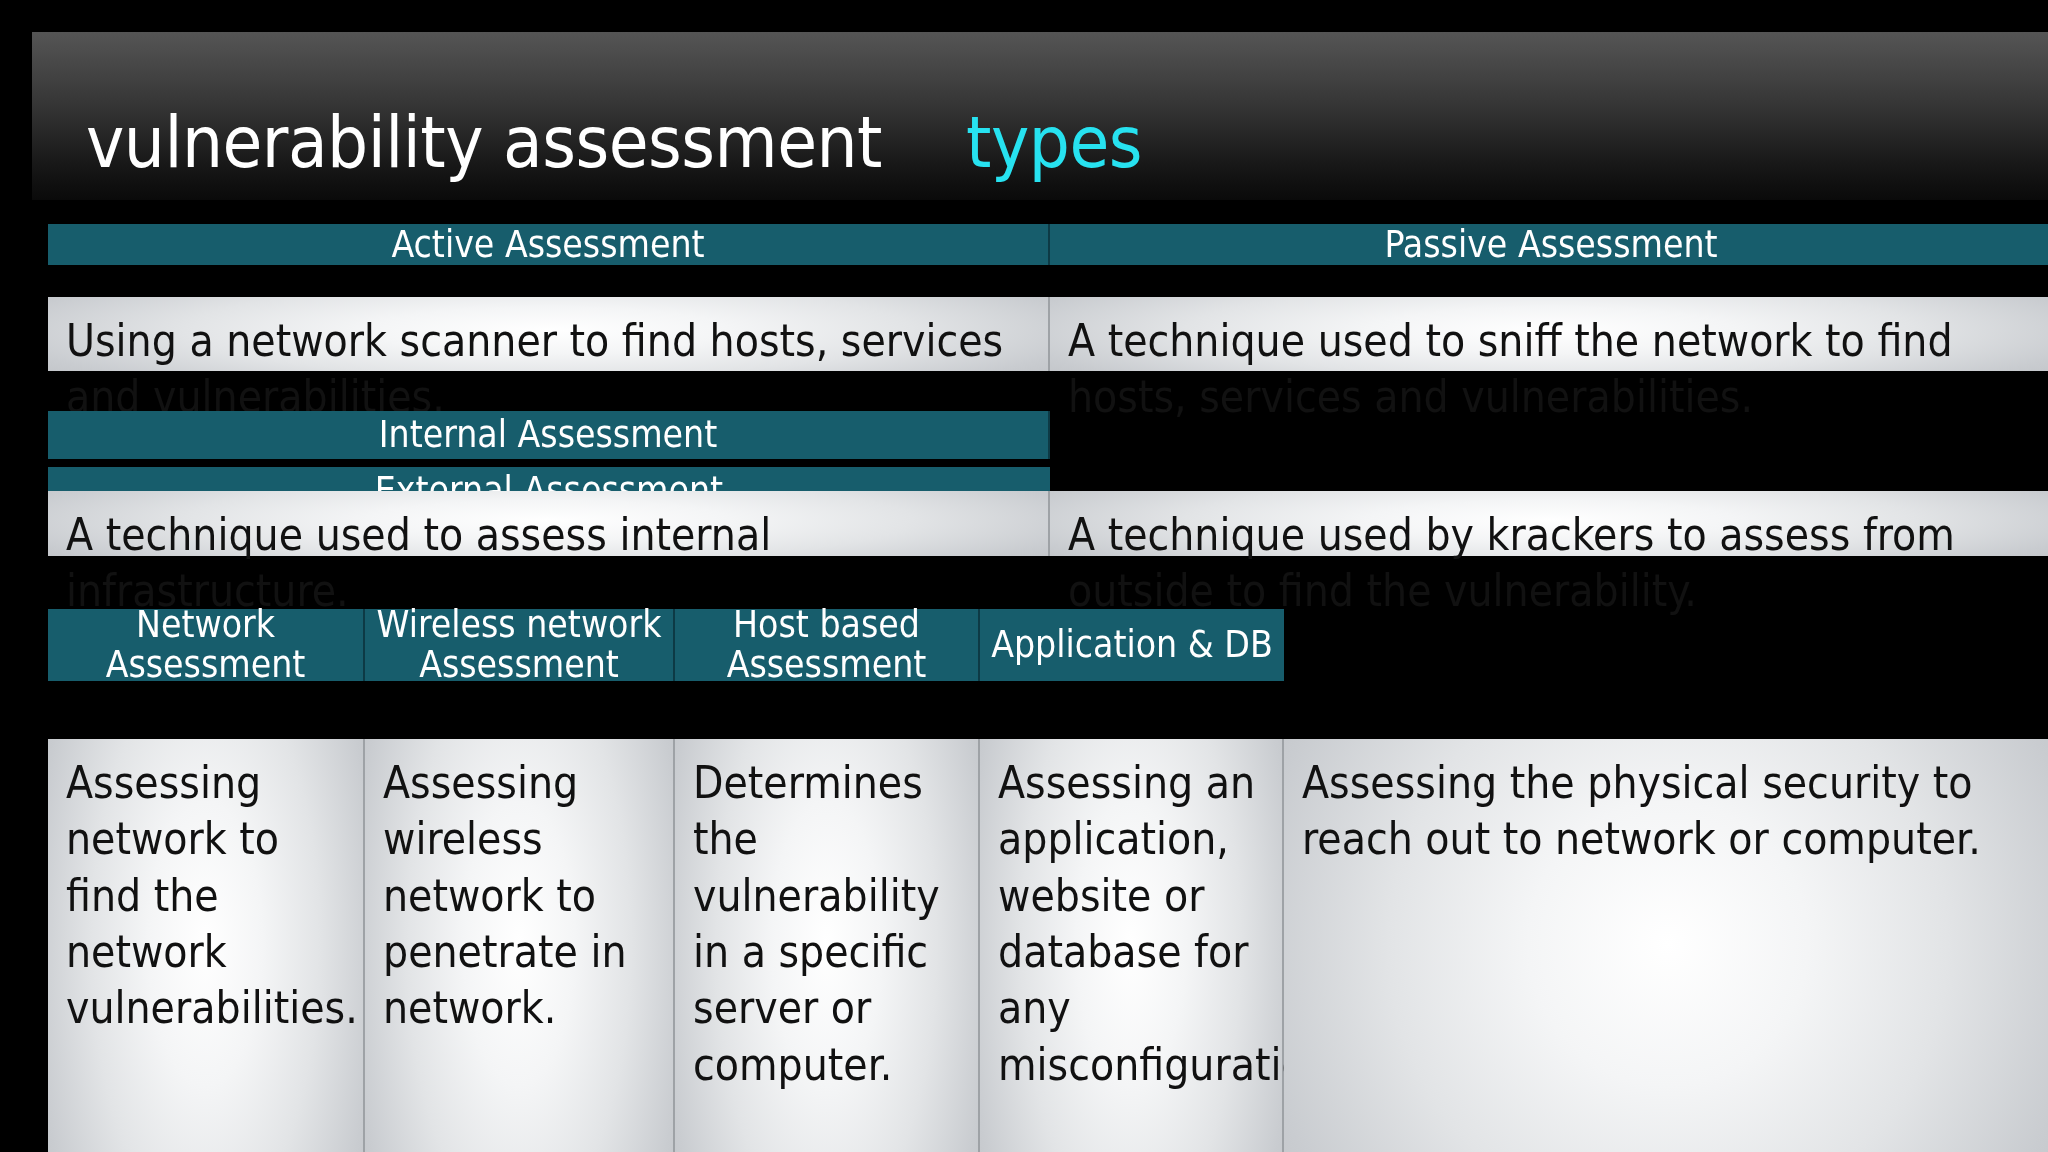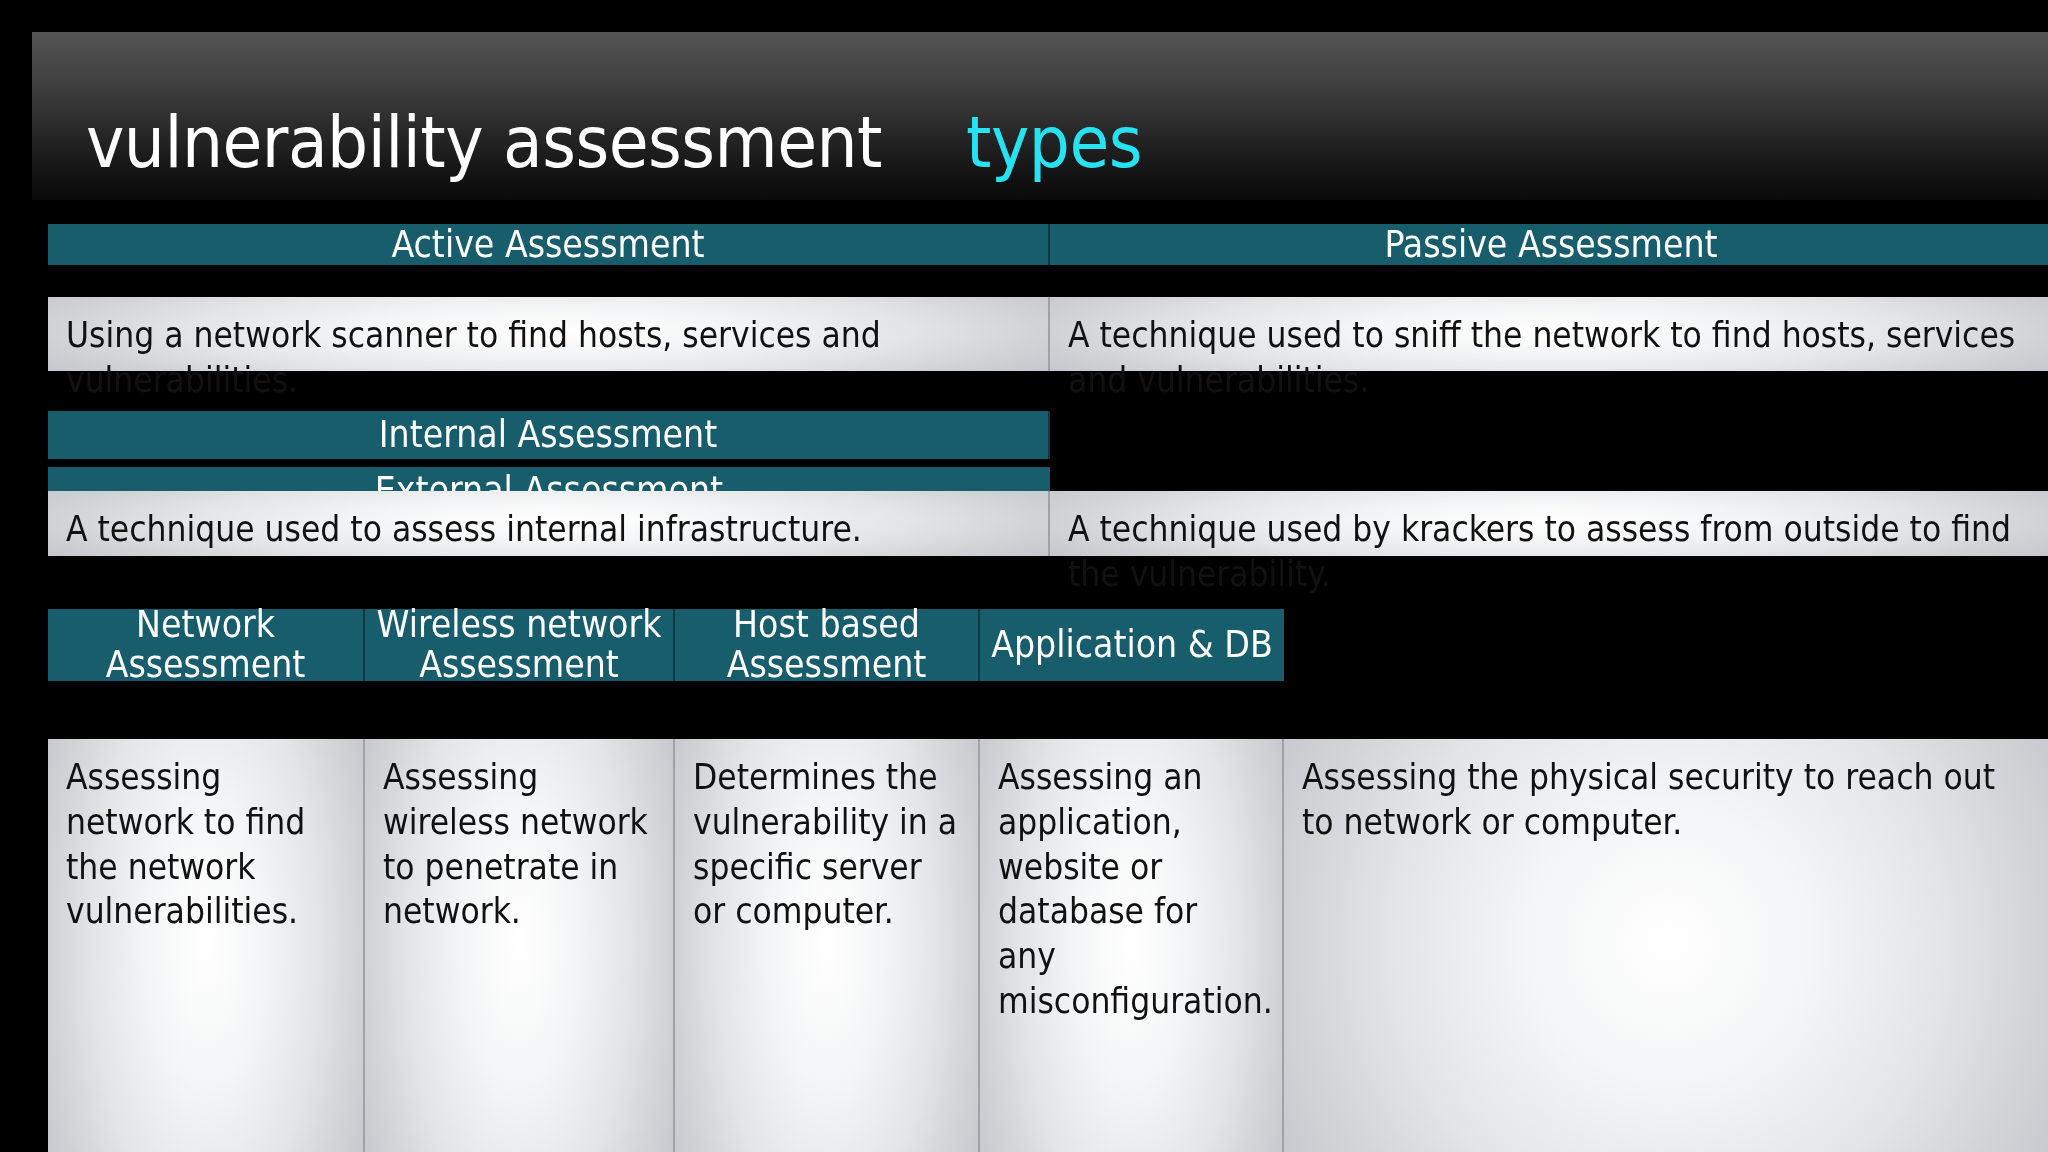--- a/index.html
+++ b/index.html
@@ -57,21 +57,21 @@
     line-height:1.08;
     border-right:2px solid #0d3a45;
     padding:4px 10px;
     margin-top:8px;
   }
   .hcell:last-child { border-right:none; }
 
   
   .dcell {
     color:#111111;
-    font-size:35px;
+    font-size:44px;
     line-height:1.28;
     padding:16px 18px 10px 18px;
     border-right:2px solid #9ea2a6;
     background:
       radial-gradient(ellipse 70% 120% at 50% 45%,
         #ffffff 0%, #f4f5f6 26%, #e2e4e6 52%, #c9ccd0 78%, #b9bcc0 100%);
   }
   .dcell:last-child { border-right:none; }
 
   

